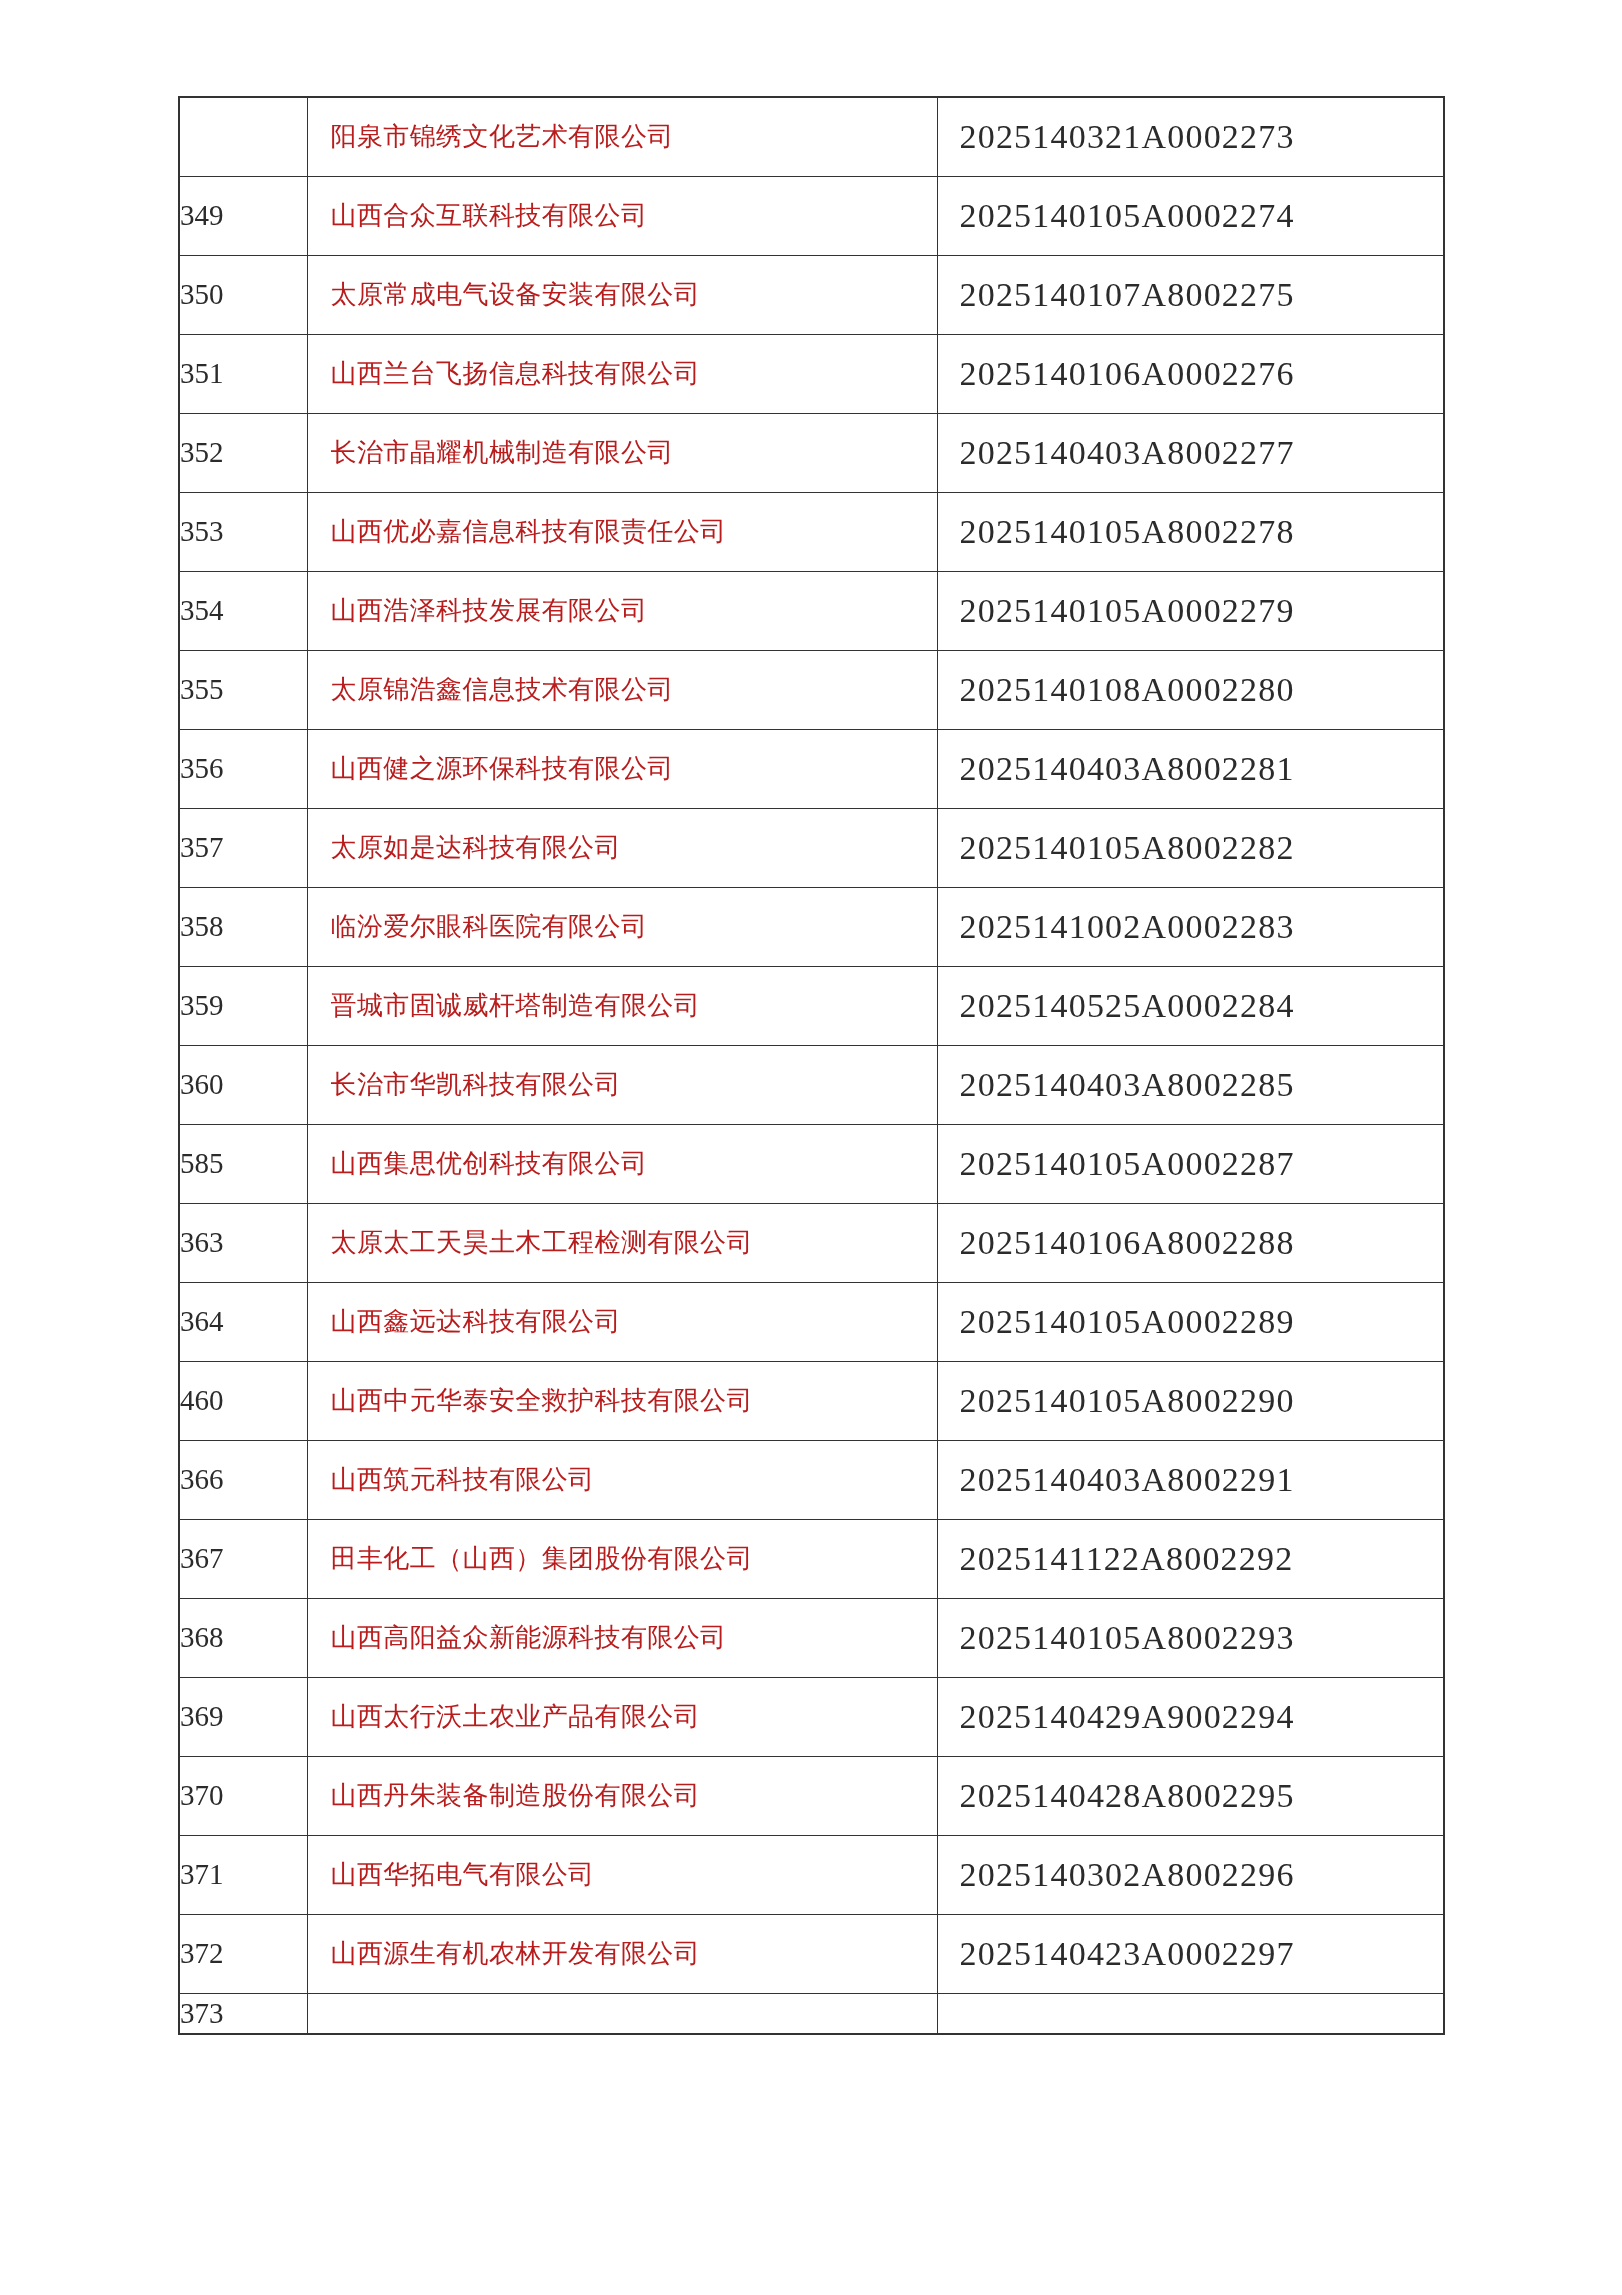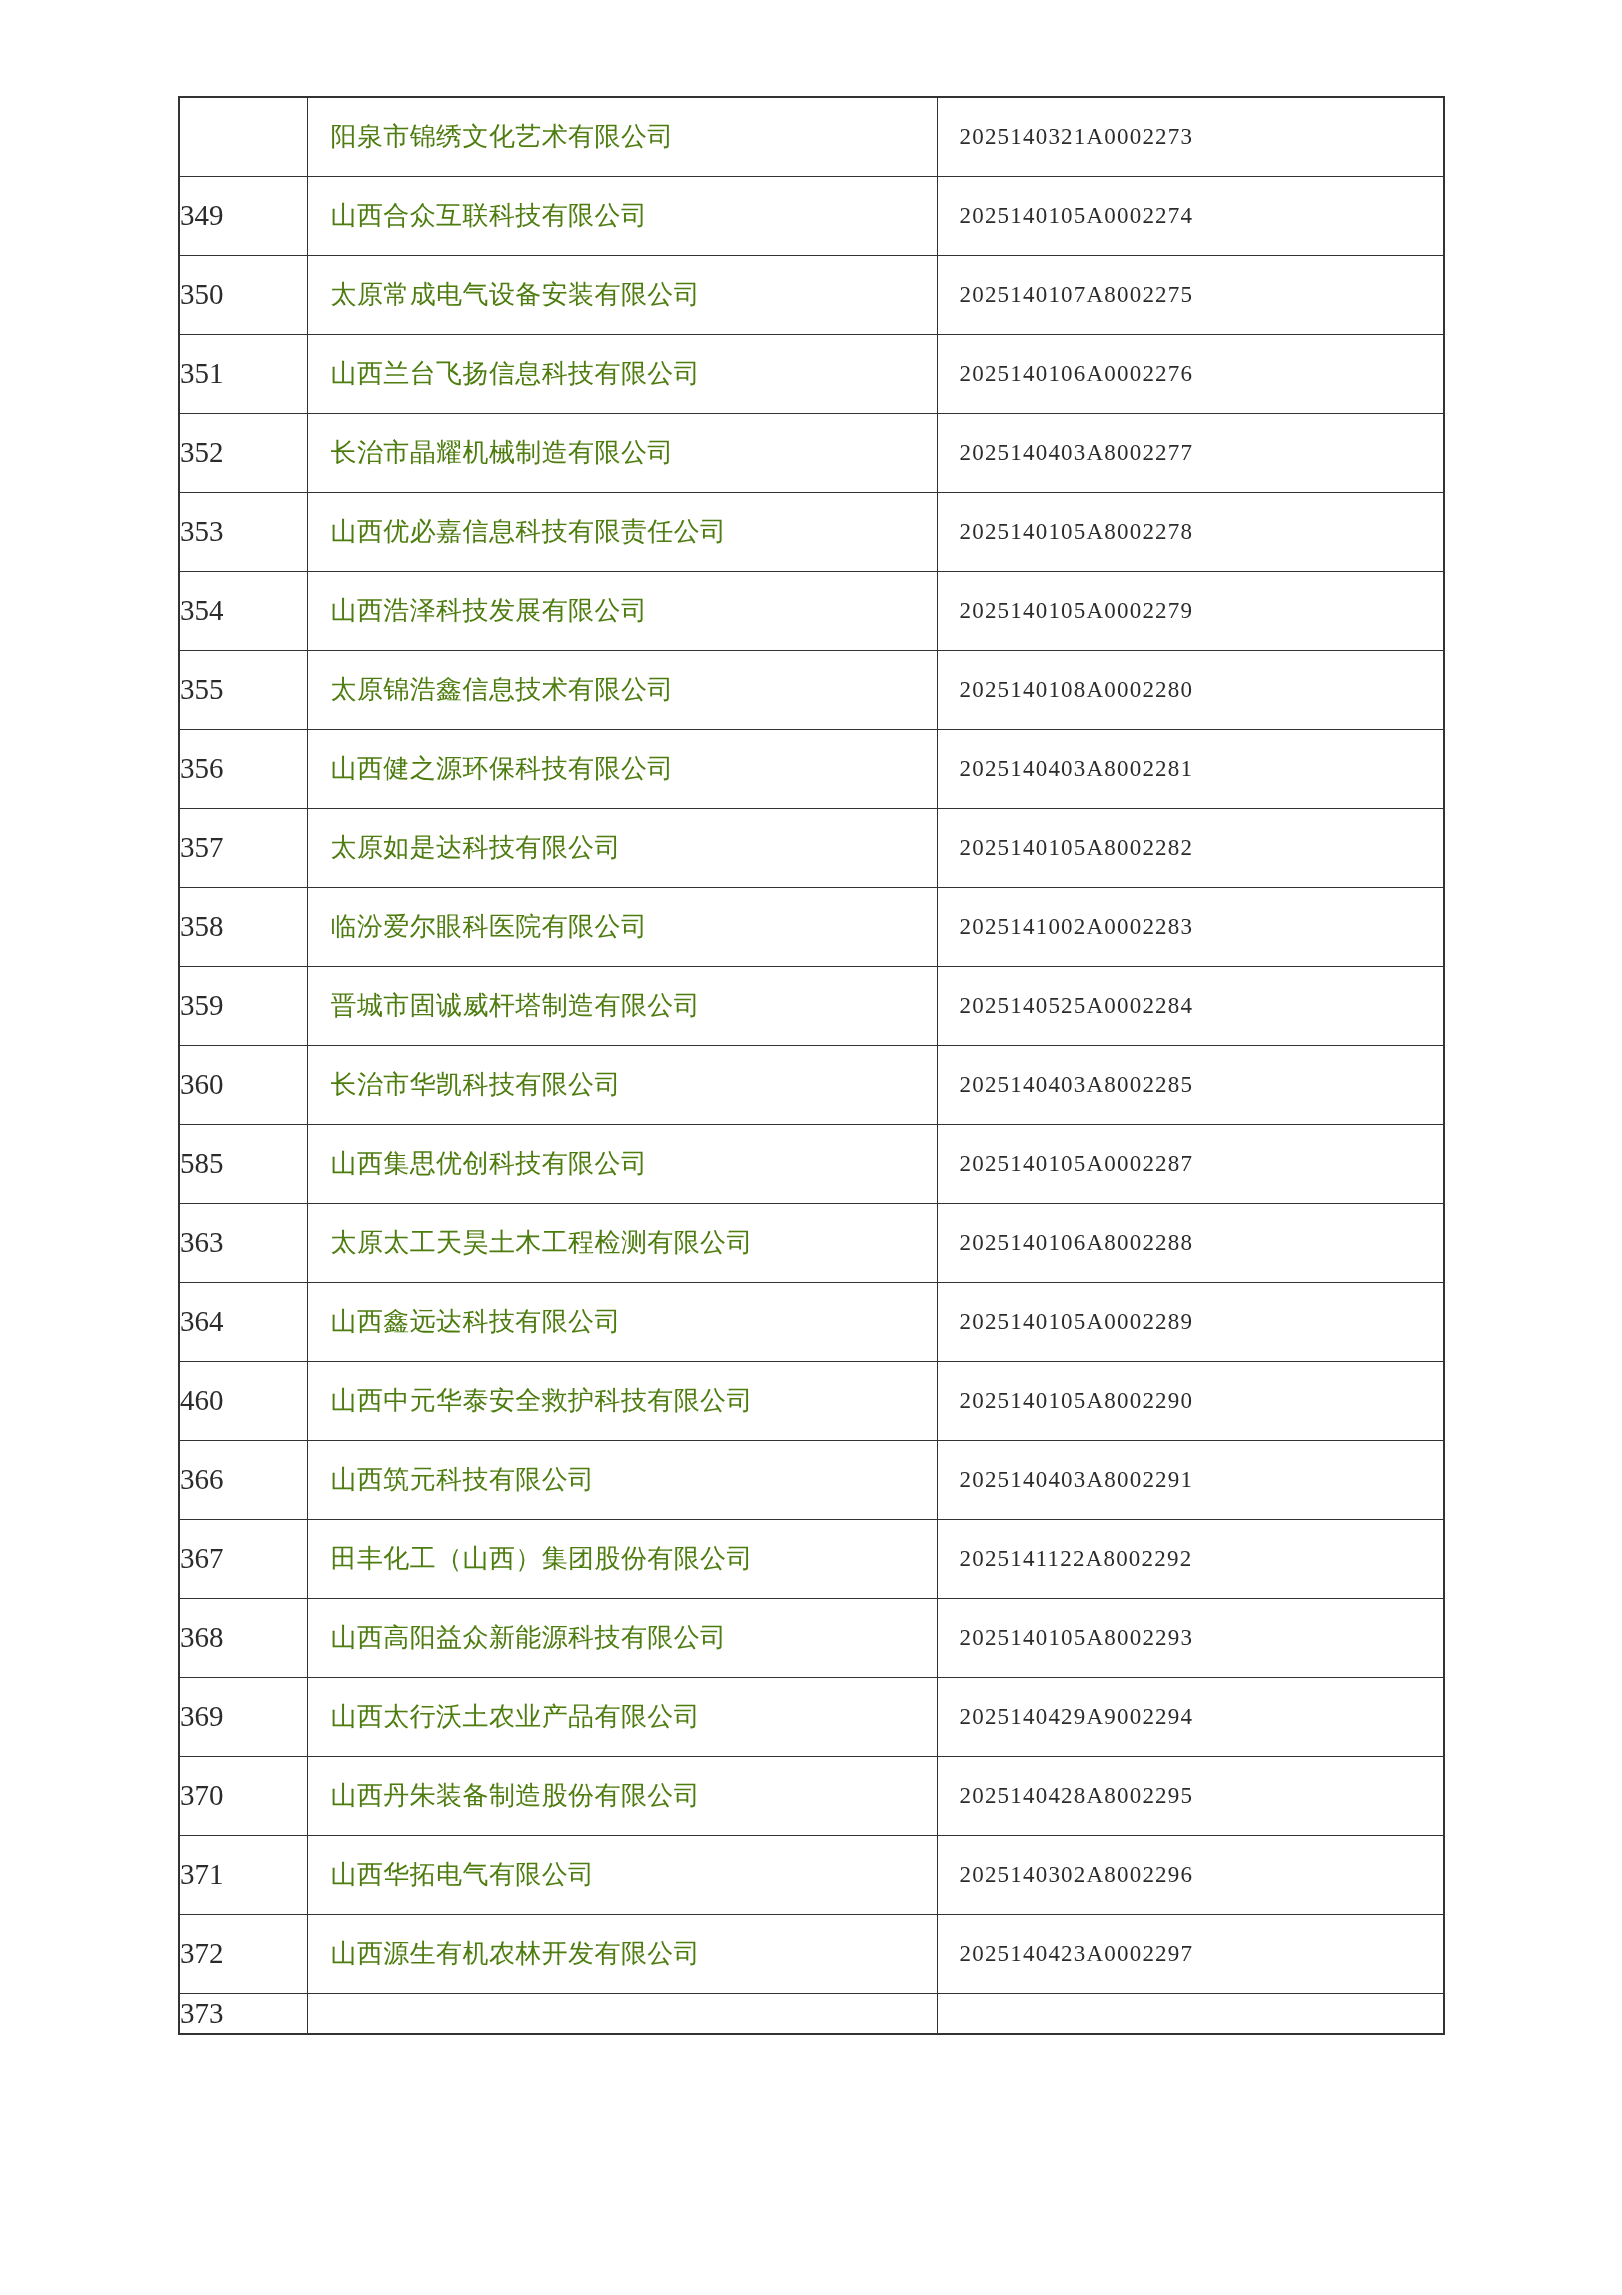--- a/index.html
+++ b/index.html
@@ -48,28 +48,28 @@
       text-align: left;
       font-family: "Liberation Serif", "DejaVu Serif", serif;
       font-size: 29px;
     }
     td.cell-name {
       text-align: left;
       padding-left: 23px !important;
       font-family: "DejaVu Sans", "Liberation Sans", sans-serif;
       font-size: 26px;
       letter-spacing: 0.4px;
-      color: #4d7c0f;
+      color: #b91c1c;
       white-space: nowrap;
     }
     td.cell-code {
       text-align: left;
       padding-left: 22px !important;
       font-family: "Liberation Serif", "DejaVu Serif", serif;
-      font-size: 23px;
+      font-size: 34px;
       letter-spacing: 1.2px;
       white-space: nowrap;
     }
   </style>
 </head>
 <body>
 
 <div class="page">
   <table class="registry">
     <colgroup>

